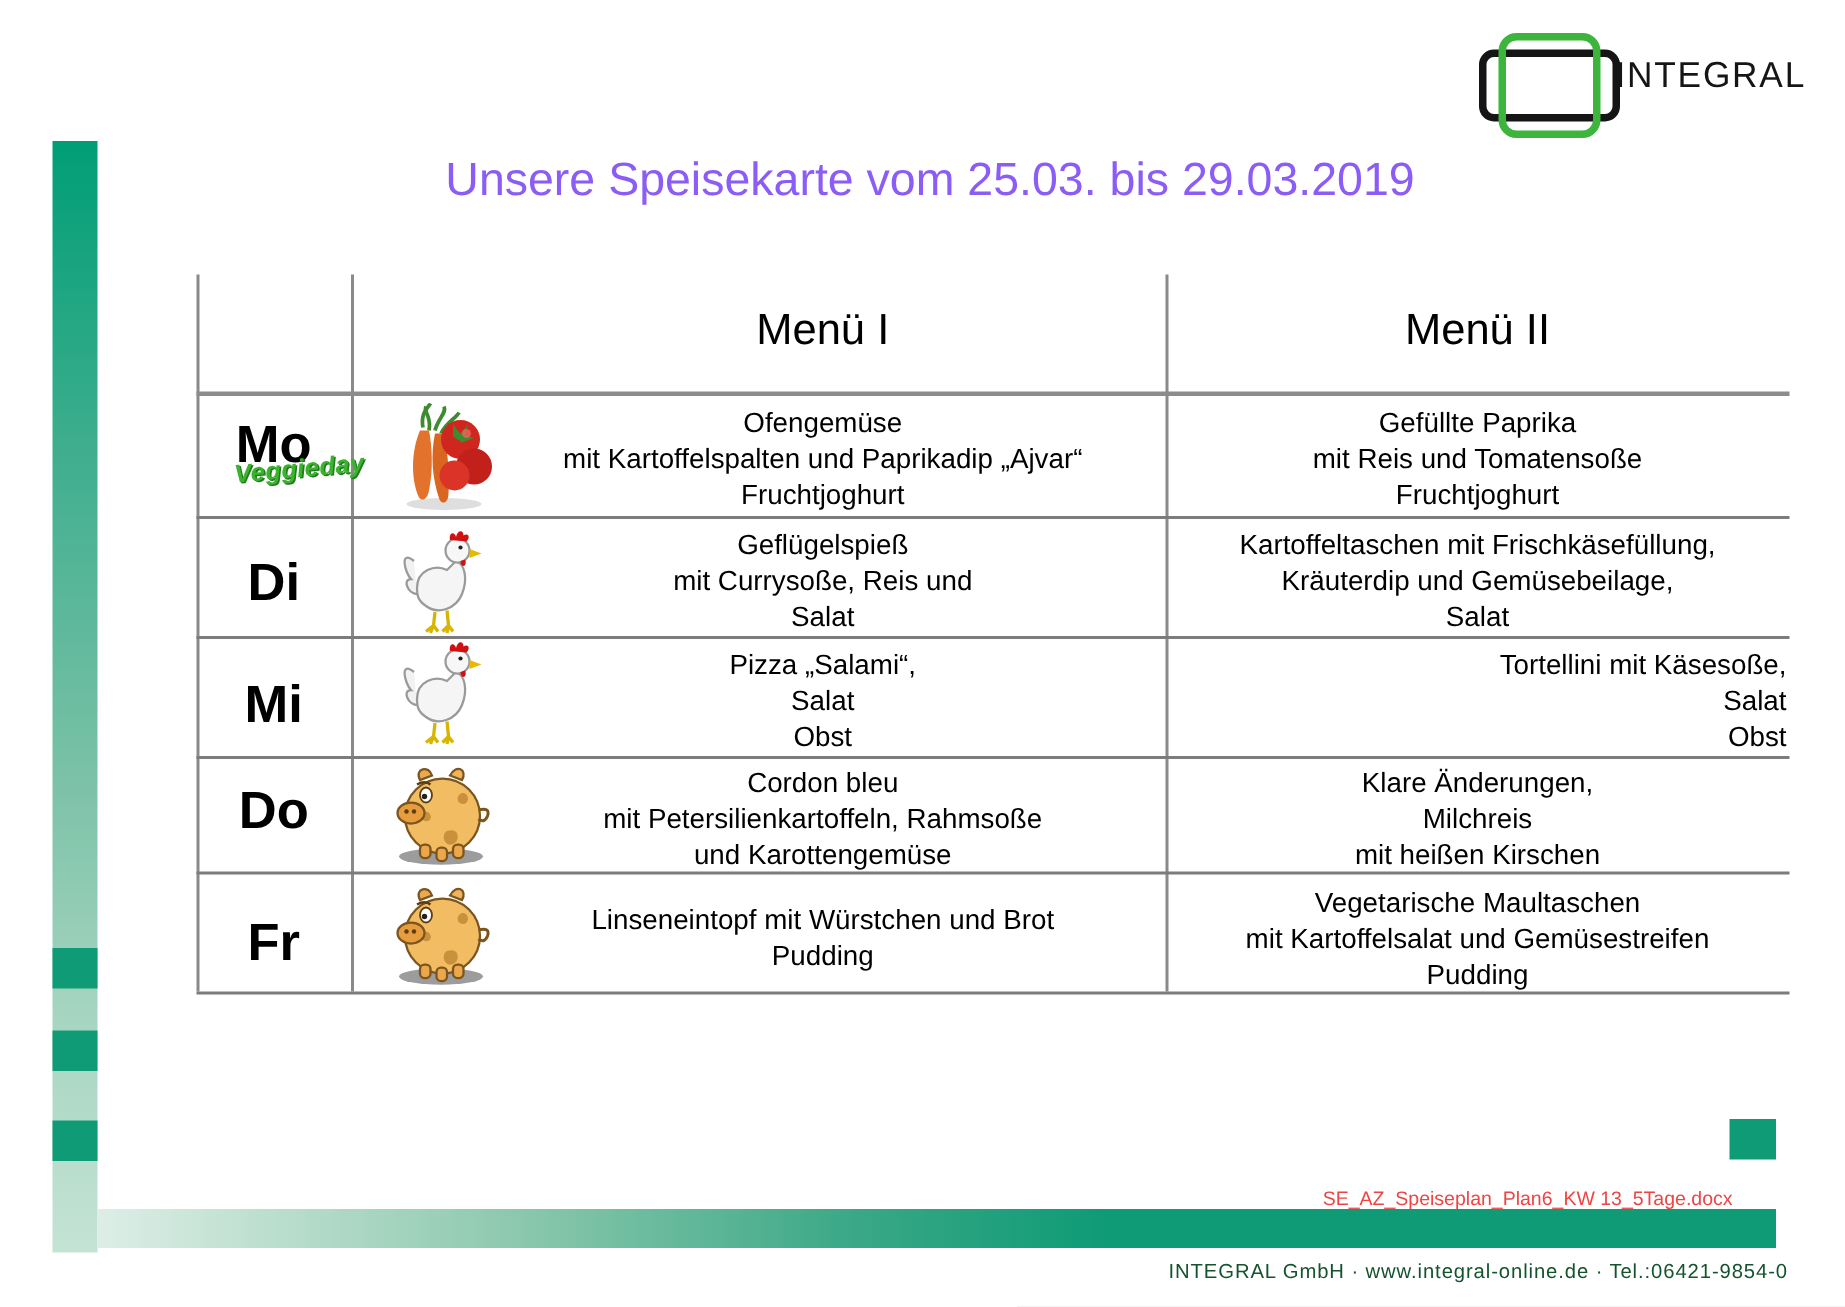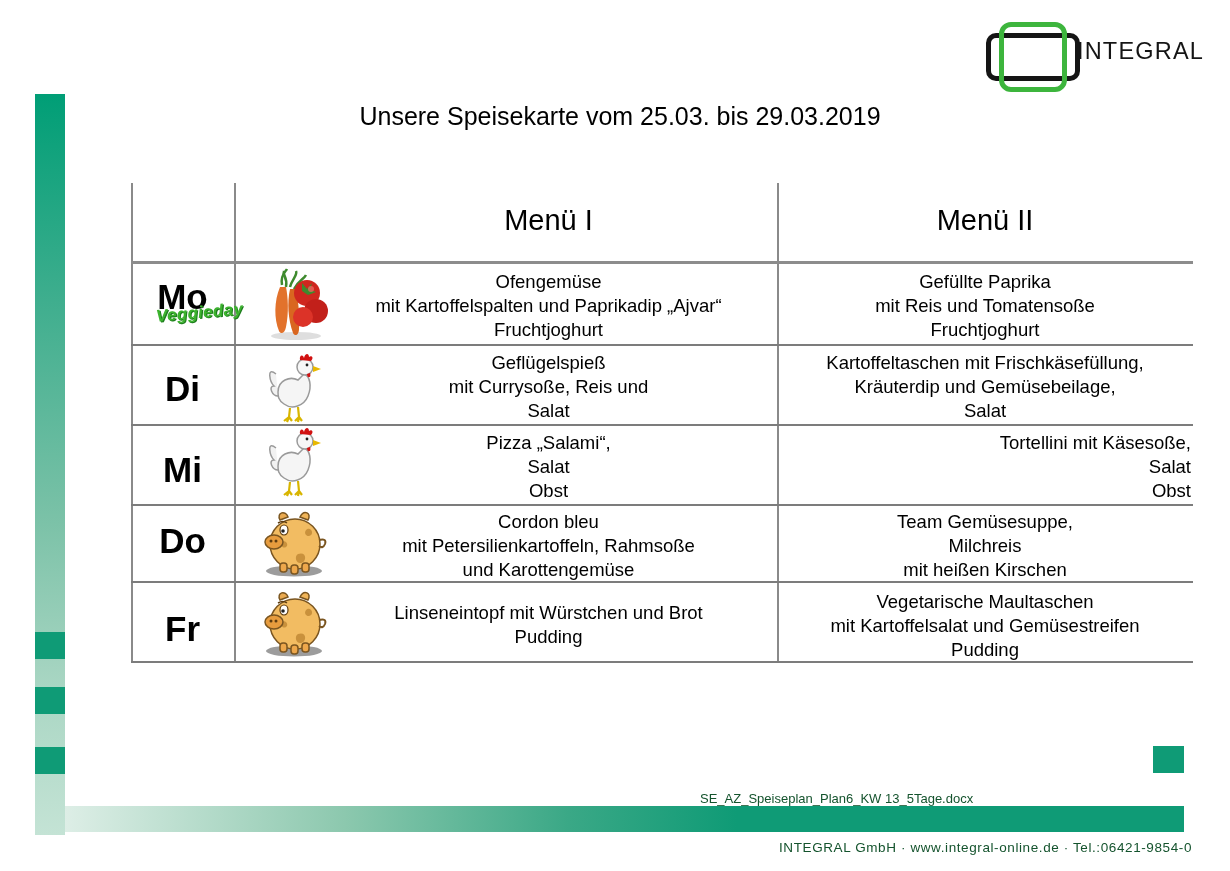--- a/index.html
+++ b/index.html
@@ -19,40 +19,40 @@
   .bottom-bar{
     left:65px;top:806px;width:1119px;height:26px;
     background:linear-gradient(90deg,#ddeee6 0%,#8cc8ae 25%,#3aa886 45%,var(--accent_green,#0F9B76) 60%,var(--accent_green,#0F9B76) 100%);
   }
   .footer-square{left:1153px;top:746px;width:31px;height:27px;background:var(--accent_green,#0F9B76);}
   
   .logo-black{left:986px;top:33px;width:84px;height:38px;border:5px solid #151515;border-radius:10px;background:transparent;}
   .logo-green{left:999px;top:22px;width:58px;height:60px;border:5px solid var(--logo_green,#3DB53D);border-radius:12px;background:transparent;}
   .logo-text{left:1077px;top:37px;font-size:24px;letter-spacing:1.2px;color:#151515;transform:scaleX(.98);transform-origin:left;}
   
-  .title{left:130px;top:102px;width:980px;text-align:center;font-size:25px;color:#000000;}
+  .title{left:130px;top:102px;width:980px;text-align:center;font-size:31px;color:#8b5cf6;}
   
   .vline{width:1.5px;background:#8a8a8a;}
   .hline{left:131px;width:1062px;height:1.5px;background:#7c7c7c;}
   .hline-thick{left:131px;width:1062px;height:2.5px;background:#8c8c8c;}
   
   .col-header{top:204px;text-align:center;font-size:29px;color:#000;}
   .day{left:131px;width:103px;text-align:center;font-size:35px;font-weight:bold;}
   .menu{font-size:18.5px;line-height:24px;text-align:center;white-space:pre-line;}
   .menu1{left:322px;width:453px;}
   .menu2{left:779px;width:412px;}
   .veggie{
     left:156px;top:303px;font-size:17px;font-weight:bold;font-style:italic;
     color:var(--veggie_green,#3CB32E);transform:rotate(-5deg);letter-spacing:.3px;
     text-shadow:1px 1px 0 #1f7d1f;
   }
   
   .foot-left{left:103px;top:765px;font-size:18px;font-weight:bold;line-height:21.5px;white-space:pre-line;}
   .foot-right{left:500px;top:765px;width:655px;text-align:right;font-size:18px;font-weight:bold;}
-  .foot-file{left:700px;top:791px;width:455px;text-align:left;font-size:13px;color:#14532d;}
+  .foot-file{left:700px;top:791px;width:455px;text-align:right;font-size:13px;color:#ef4444;}
   .foot-contact{left:600px;top:840px;width:592px;text-align:right;font-size:13.5px;color:#14532d;letter-spacing:.6px;}
   svg{display:block;}
 </style>
 </head>
 <body>
 
 <div id="canvas">
 
   <div class="abs side-bar"></div>
   <div class="abs side-square" style="top:632px;"></div>
@@ -177,21 +177,21 @@
         <rect x="22" y="53" width="7" height="9" rx="3"></rect>
           <rect x="33" y="55" width="7" height="9" rx="3"></rect>
           <rect x="44" y="53" width="7" height="9" rx="3"></rect>
       </g>
       <path d="M61 30 q8 -2 6 4 q-2 5 -6 2" fill="none" stroke="#7a5520" stroke-width="2"></path>
     </svg>
   </div>
   <div class="abs menu menu1" style="top:510px;">Cordon bleu
 mit Petersilienkartoffeln, Rahmsoße
 und Karottengemüse</div>
-  <div class="abs menu menu2" style="top:510px;">Team Gemüsesuppe,
+  <div class="abs menu menu2" style="top:510px;">Klare Änderungen,
 Milchreis
 mit heißen Kirschen</div>
 
   <div class="abs day" style="top:609px;">Fr</div>
   <div class="abs" style="left:258px;top:590px;">
     <svg width="76" height="68" viewBox="0 0 76 68">
       <ellipse cx="36" cy="61" rx="28" ry="5.5" fill="#9c9c9c"></ellipse>
       <path d="M22 10 C18 2 28 0 30 7 Z" fill="#e9a94f" stroke="#7a5520" stroke-width="1.5"></path>
       <path d="M42 7 C46 -1 54 3 50 10 Z" fill="#f0b55a" stroke="#7a5520" stroke-width="1.5"></path>
       <circle cx="37" cy="34" r="25" fill="#f2bc62" stroke="#7a5520" stroke-width="1.5"></circle>

